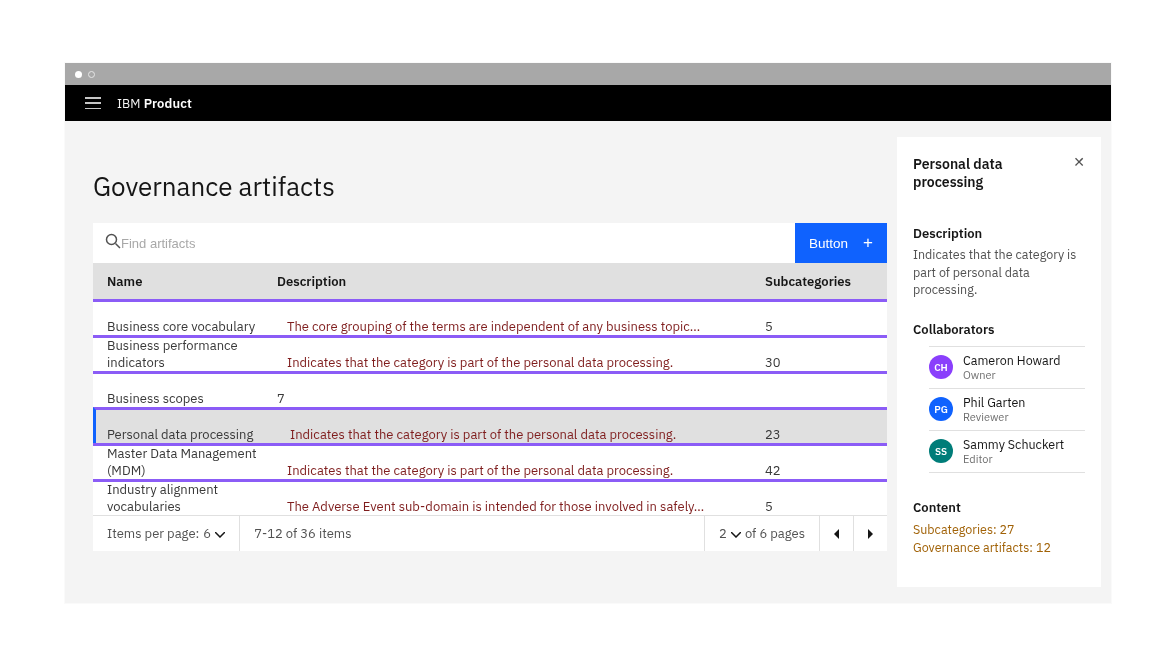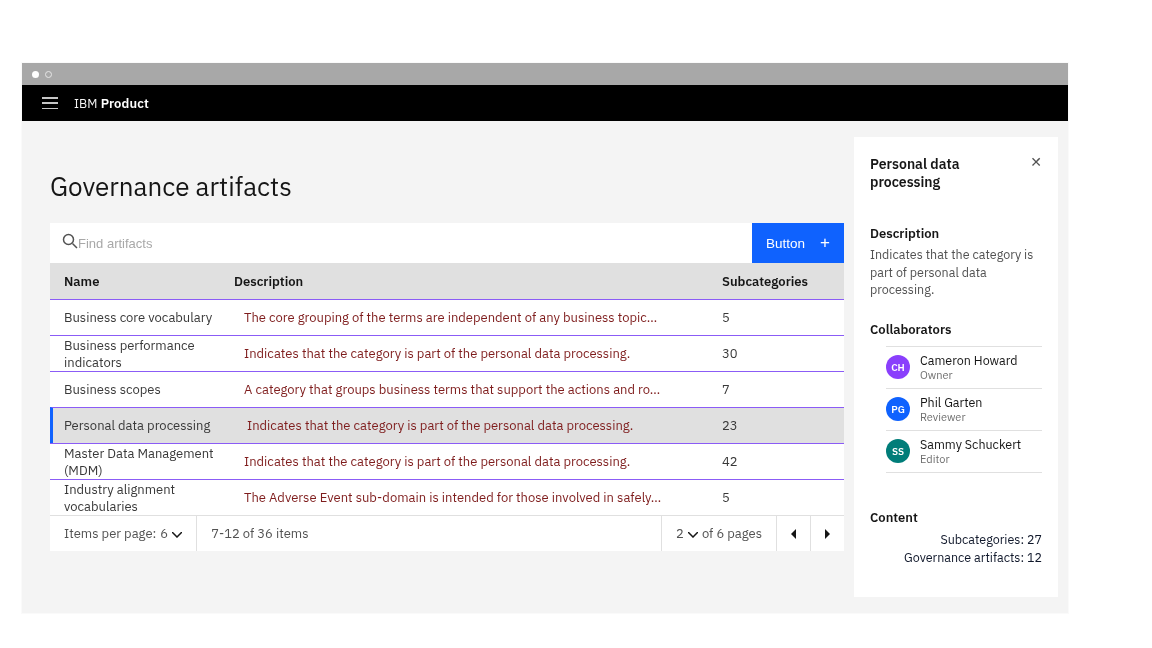--- a/index.html
+++ b/index.html
@@ -7,21 +7,21 @@
     font-family: "IBM Plex Sans", -apple-system, BlinkMacSystemFont, "Segoe UI", Helvetica, Arial, sans-serif;
     background: #ffffff;
     font-size: 14px;
     color: #161616;
   }
   .canvas {
     width: 1152px;
     height: 648px;
     margin: 0 auto;
     position: relative;
-    padding: 63px 53px 0 22px;
+    padding: 63px 53px 0 65px;
   }
   .app-frame {
     width: 1046px;
     background: #f4f4f4;
     box-shadow: 0 0 0 1px rgba(0,0,0,0.02);
   }
   .titlebar {
     height: 22px;
     background: #a8a8a8;
     display: flex;
@@ -93,22 +93,22 @@
   }
   .primary-btn .plus { font-size:17px; font-weight:300; }
   .thead {
     display:flex; height:36px; background:#e0e0e0; align-items:center;
     font-weight:600; font-size:13px; color:#161616;
   }
   .col-name { width:184px; padding-left:14px; }
   .col-desc { flex:1; }
   .col-sub { width:122px; }
   .trow {
-    display:flex; height:36px; align-items:center; font-size:13px; color:#393939;
-    border-top:1px solid #8b5cf6;
+    display:flex; height:36px; align-items:flex-end; font-size:13px; color:#393939;
+    border-top:3px solid #8b5cf6;
     background:#ffffff;
   }
   .trow.selected {
     background:#e0e0e0;
     border-left:3px solid #0f62fe;
   }
   .trow.selected .col-name { padding-left:11px; }
   .trow .col-desc { color:#7f1d1d; white-space:nowrap; overflow:hidden; text-overflow:ellipsis;margin-left:10px; }
   .pagination {
     display:flex; height:36px; align-items:center; border-top:1px solid #e0e0e0;
@@ -136,22 +136,22 @@
   .section-p { font-size:12.5px; color:#525252; line-height:1.4; margin-bottom:22px;}
   .collab-list { border-top:1px solid #e0e0e0; margin-top:8px;margin-left:16px; }
   .collab-item { display:flex; align-items:center; gap:10px; height:42px; border-bottom:1px solid #e0e0e0; }
   .avatar { width:24px; height:24px; border-radius:50%; color:#fff; font-size:10px; font-weight:600; display:flex; align-items:center; justify-content:center; flex-shrink:0;}
   .av-purple { background:#8a3ffc; }
   .av-blue { background:#0f62fe; }
   .av-teal { background:#007d79; }
   .collab-text { display:flex; flex-direction:column; }
   .collab-name { font-size:12.5px; color:#161616; line-height:1.2;}
   .collab-role { font-size:11px; color:#6f6f6f; }
-  .content-block { margin-top:36px; }
-  .content-line { font-size:12.5px; color:#0f172a; line-height:1.5;text-align:right;}
+  .content-block { margin-top:26px; }
+  .content-line { font-size:12.5px; color:#a16207; line-height:1.5;}
 </style>
 </head>
 <body>
 
 <div class="canvas">
   <div class="app-frame">
 
     <div class="titlebar">
       <div class="traffic-dot filled"></div>
       <div class="traffic-dot outline"></div>
@@ -201,21 +201,20 @@
                 <div class="col-desc">The core grouping of the terms are independent of any business topic…</div>
                 <div class="col-sub">5</div>
               </div>
               <div class="trow">
                 <div class="col-name">Business performance indicators</div>
                 <div class="col-desc">Indicates that the category is part of the personal data processing.</div>
                 <div class="col-sub">30</div>
               </div>
               <div class="trow">
                 <div class="col-name">Business scopes</div>
-                <div class="col-desc">A category that groups business terms that support the actions and ro…</div>
                 <div class="col-sub">7</div>
               </div>
               <div class="trow selected">
                 <div class="col-name">Personal data processing</div>
                 <div class="col-desc">Indicates that the category is part of the personal data processing.</div>
                 <div class="col-sub">23</div>
               </div>
               <div class="trow">
                 <div class="col-name">Master Data Management (MDM)</div>
                 <div class="col-desc">Indicates that the category is part of the personal data processing.</div>

